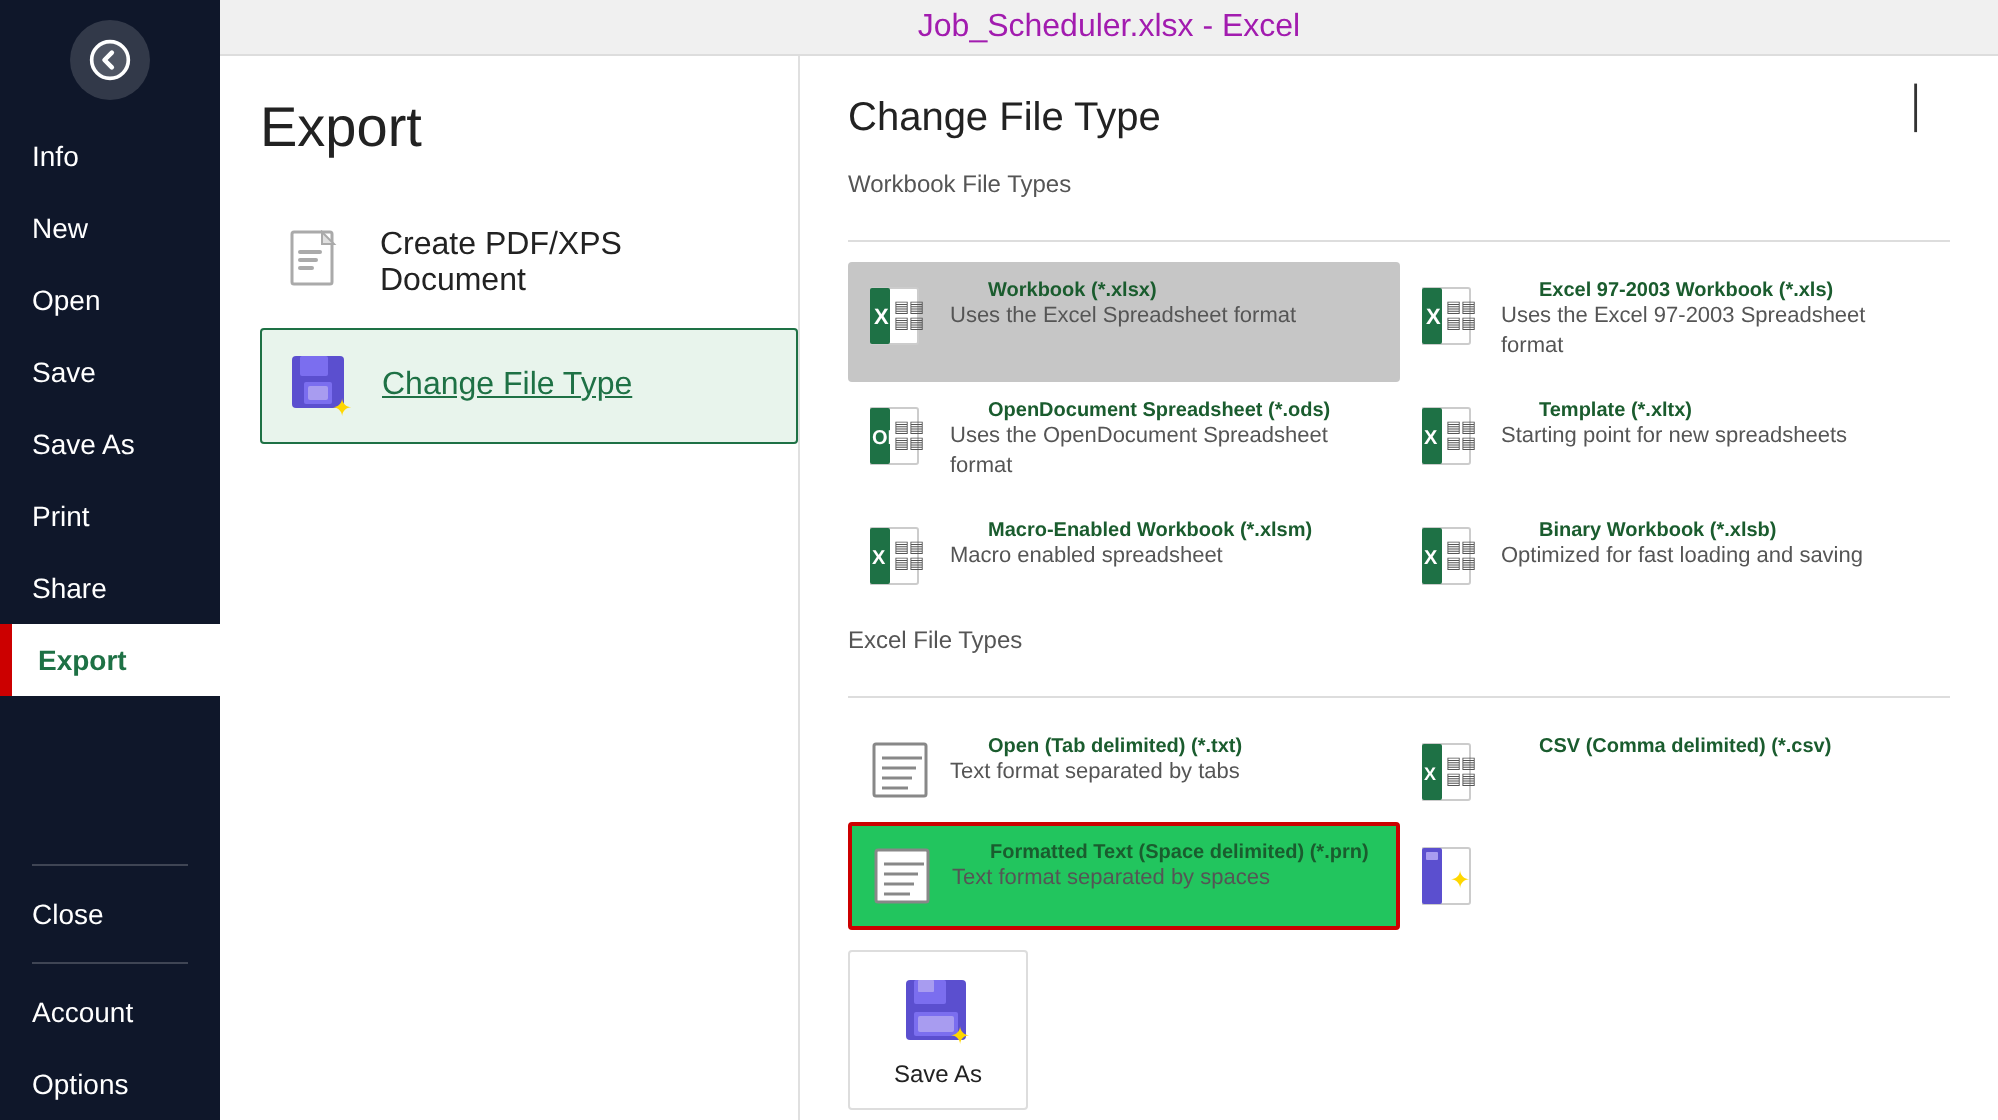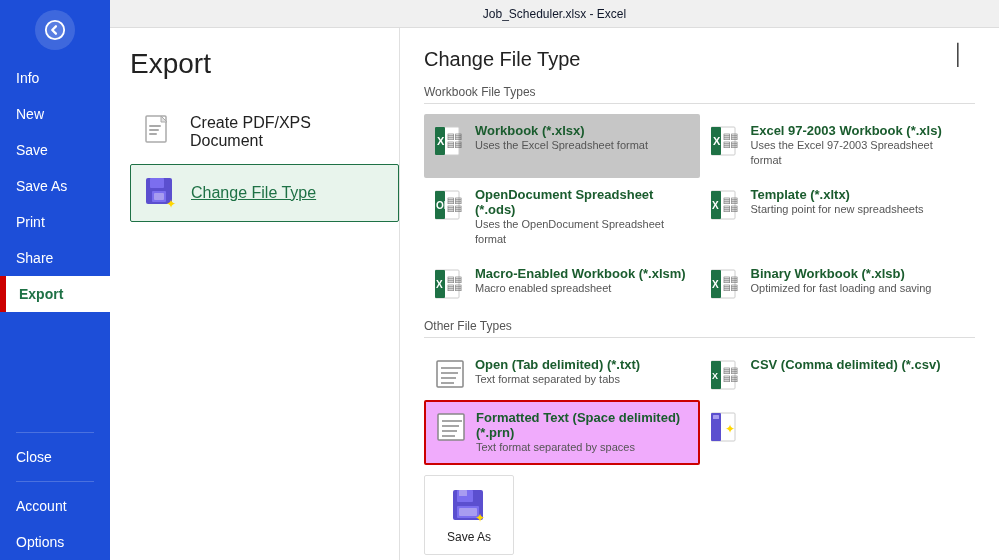--- a/index.html
+++ b/index.html
@@ -1,21 +1,21 @@
 <!DOCTYPE html>
 <html><head>
   <meta charset="utf-8">
   <style>
     * { box-sizing: border-box; margin: 0; padding: 0; }
     body { font-family: 'Segoe UI', Arial, sans-serif; display: flex; height: 560px; width: 999px; overflow: hidden; background: #fff; }
 
     
     .sidebar {
       width: 110px;
-      background: #1d4ed8;
+      background: #0f172a;
       display: flex;
       flex-direction: column;
       height: 100%;
       color: #fff;
     }
     .sidebar-back {
       width: 40px; height: 40px;
       background: rgba(255,255,255,0.15);
       border-radius: 50%;
       margin: 10px auto 10px auto;
@@ -54,22 +54,22 @@
       flex-direction: column;
       background: #fff;
       overflow: hidden;
     }
     .title-bar {
       background: #f0f0f0;
       height: 28px;
       display: flex;
       align-items: center;
       justify-content: center;
-      font-size: 12px;
-      color: #0f172a;
+      font-size: 16px;
+      color: #a21caf;
       border-bottom: 1px solid #ddd;
     }
     .content-area {
       display: flex;
       flex: 1;
       overflow: hidden;
     }
 
     
     .left-panel {
@@ -118,21 +118,21 @@
     .right-panel h2 {
       font-size: 20px;
       font-weight: 400;
       color: #222;
       margin-bottom: 14px;
     }
     .section-label {
       font-size: 12px;
       color: #555;
       border-bottom: 1px solid #ddd;
-      padding-bottom: 4px;
+      padding-bottom: 21px;
       margin-bottom: 10px;
       font-weight: 400;
     }
     .file-type-grid {
       display: grid;
       grid-template-columns: 1fr 1fr;
       gap: 0;
       margin-bottom: 10px;
     }
     .file-type-item {
@@ -141,34 +141,35 @@
       padding: 8px 10px;
       cursor: pointer;
       border-radius: 2px;
       border: 1px solid transparent;
     }
     .file-type-item.highlighted {
       background: #c6c6c6;
     }
     .file-type-item.outlined {
       border: 2px solid #c00;
-      background: #f0abfc;
+      background: #22c55e;
     }
     .file-type-icon {
       width: 32px; height: 32px;
       flex-shrink: 0;
       margin-right: 8px;
       display: flex; align-items: center; justify-content: center;
       margin-top: 2px;
     }
     .file-type-text { flex: 1; }
     .file-type-name {
-      font-size: 13px;
+      font-size: 10px;
       font-weight: 600;
       color: #1a5c2e;
+      margin-left: 19px;
     }
     .file-type-desc {
       font-size: 11px;
       color: #555;
       line-height: 1.4;
     }
     .save-as-btn {
       display: flex;
       flex-direction: column;
       align-items: center;
@@ -196,20 +197,23 @@
     </svg>
   </div>
   <div class="sidebar-nav">
     <div class="sidebar-item">
       <span>Info</span>
     </div>
     <div class="sidebar-item">
       <span>New</span>
     </div>
     <div class="sidebar-item">
+      <span>Open</span>
+    </div>
+    <div class="sidebar-item">
       <span>Save</span>
     </div>
     <div class="sidebar-item">
       <span>Save As</span>
     </div>
     <div class="sidebar-item">
       <span>Print</span>
     </div>
     <div class="sidebar-item">
       <span>Share</span>
@@ -375,21 +379,21 @@
               <text x="12" y="22" font-size="8" fill="#555">▤▤</text>
             </svg>
           </div>
           <div class="file-type-text">
             <div class="file-type-name">Binary Workbook (*.xlsb)</div>
             <div class="file-type-desc">Optimized for fast loading and saving</div>
           </div>
         </div>
       </div>
 
-      <div class="section-label">Other File Types</div>
+      <div class="section-label">Excel File Types</div>
 
       <div class="file-type-grid">
 
         <div class="file-type-item">
           <div class="file-type-icon">
             <svg width="30" height="30" viewBox="0 0 30 30">
               <rect x="1" y="1" width="26" height="26" rx="1" fill="white" stroke="#888" stroke-width="1.5"></rect>
               <line x1="5" y1="8" x2="25" y2="8" stroke="#888" stroke-width="1.5"></line>
               <line x1="5" y1="13" x2="22" y2="13" stroke="#888" stroke-width="1.5"></line>
               <line x1="5" y1="18" x2="20" y2="18" stroke="#888" stroke-width="1.5"></line>

